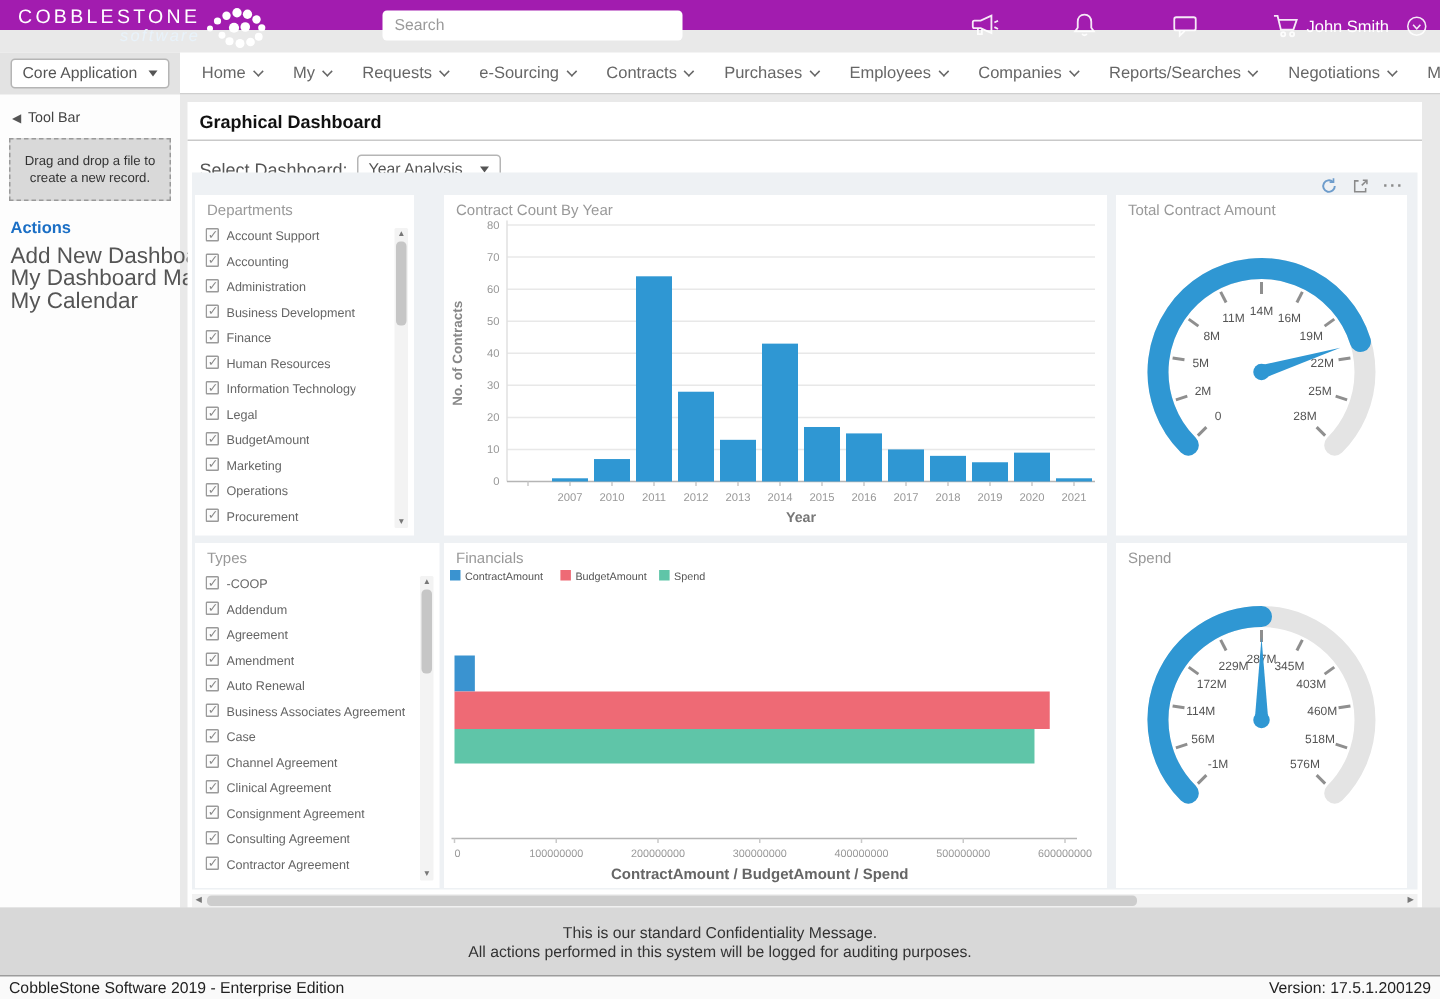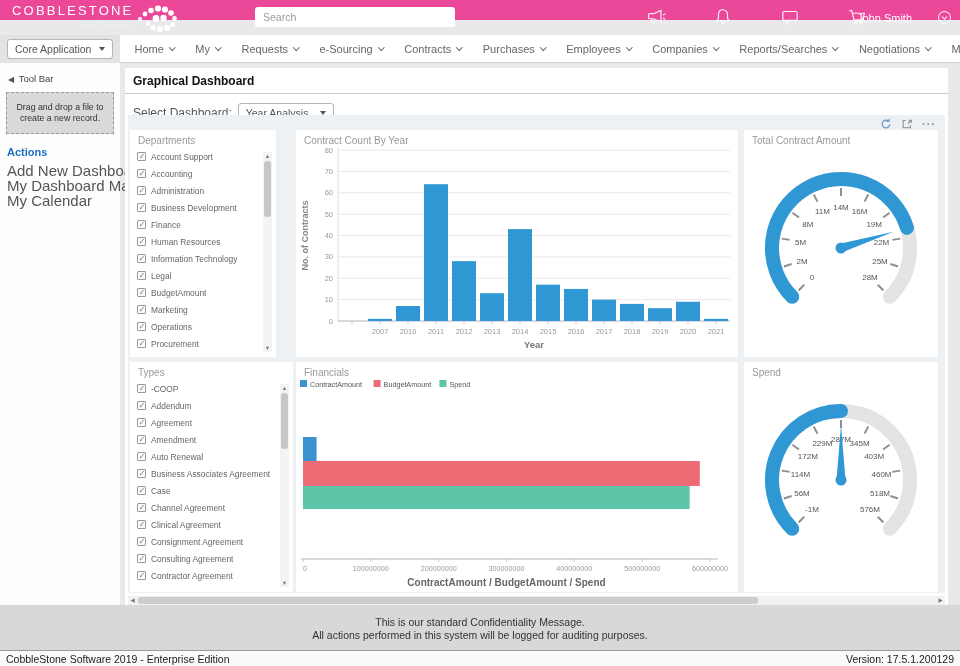--- a/index.html
+++ b/index.html
@@ -1,28 +1,28 @@
 <!DOCTYPE html>
 <html><head>
 <meta charset="utf-8">
 <style>
   * { margin:0; padding:0; box-sizing:border-box; }
   html,body { width:960px; height:666px; }
   body { font-family:"Liberation Sans", sans-serif; background:#e9e9e9; position:relative; overflow:hidden; }
 
   
-  .topbar { position:absolute; left:0; top:0; width:960px; height:20px; background:#ec4899; }
+  .topbar { position:absolute; left:0; top:0; width:960px; height:20px; background:#a21caf; }
   .logo { position:absolute; left:12px; top:3px; display:flex; align-items:flex-start; gap:2px; cursor:pointer; }
   .logo-line1 { color:#fff; font-size:13px; letter-spacing:2.2px; font-weight:400; display:block; }
   .logo-line2 { color:#e8f2fa; font-size:11px; letter-spacing:1.5px; display:block; text-align:right; margin-top:0px;font-style:italic; }
   .search { position:absolute; left:255px; top:7px; width:200px; height:20px; border:none; border-radius:3px; padding:0 8px; font-size:10.5px; color:#444; background:#fff; font-family:"Liberation Sans",sans-serif; }
   .search::placeholder { color:#9a9a9a; }
   .top-icons { position:absolute; left:645px; top:6px; display:flex; gap:45px; align-items:center; }
   .top-icons svg { display:block; cursor:pointer; }
-  .user { position:absolute; right:8px; top:0; height:35px; display:flex; align-items:center; gap:25px; color:#fff; font-size:11px; cursor:pointer; }
+  .user { position:absolute; right:8px; top:0; height:35px; display:flex; align-items:center; gap:11px; color:#fff; font-size:11px; cursor:pointer; }
 
   
   .navbar { position:absolute; left:0; top:35px; width:960px; height:28px; background:#fff; border-bottom:1px solid #cfcfcf; }
   .nav-left { position:absolute; left:0; top:0; width:120px; height:28px; background:#e3e3e3; }
   .select { background:#fff; border:1px solid #b5b5b5; border-radius:3px; font-size:10.5px; color:#555; display:flex; align-items:center; justify-content:space-between; padding:0 7px; cursor:pointer; }
   .app-select { position:absolute; left:7px; top:4px; width:106px; height:20px; }
   .sel-caret { width:0; height:0; border-left:3.5px solid transparent; border-right:3.5px solid transparent; border-top:4.5px solid #555; }
   #nav-items { position:absolute; left:124px; top:0; height:28px; display:flex; align-items:center; }
   .nav-item { font-size:11px; color:#666; padding:0 10.5px; height:28px; display:flex; align-items:center; gap:6px; cursor:pointer; white-space:nowrap; }
   .chev { display:inline-block; width:4.5px; height:4.5px; border-right:1.5px solid #666; border-bottom:1.5px solid #666; transform:rotate(45deg); margin-top:-3px; }

